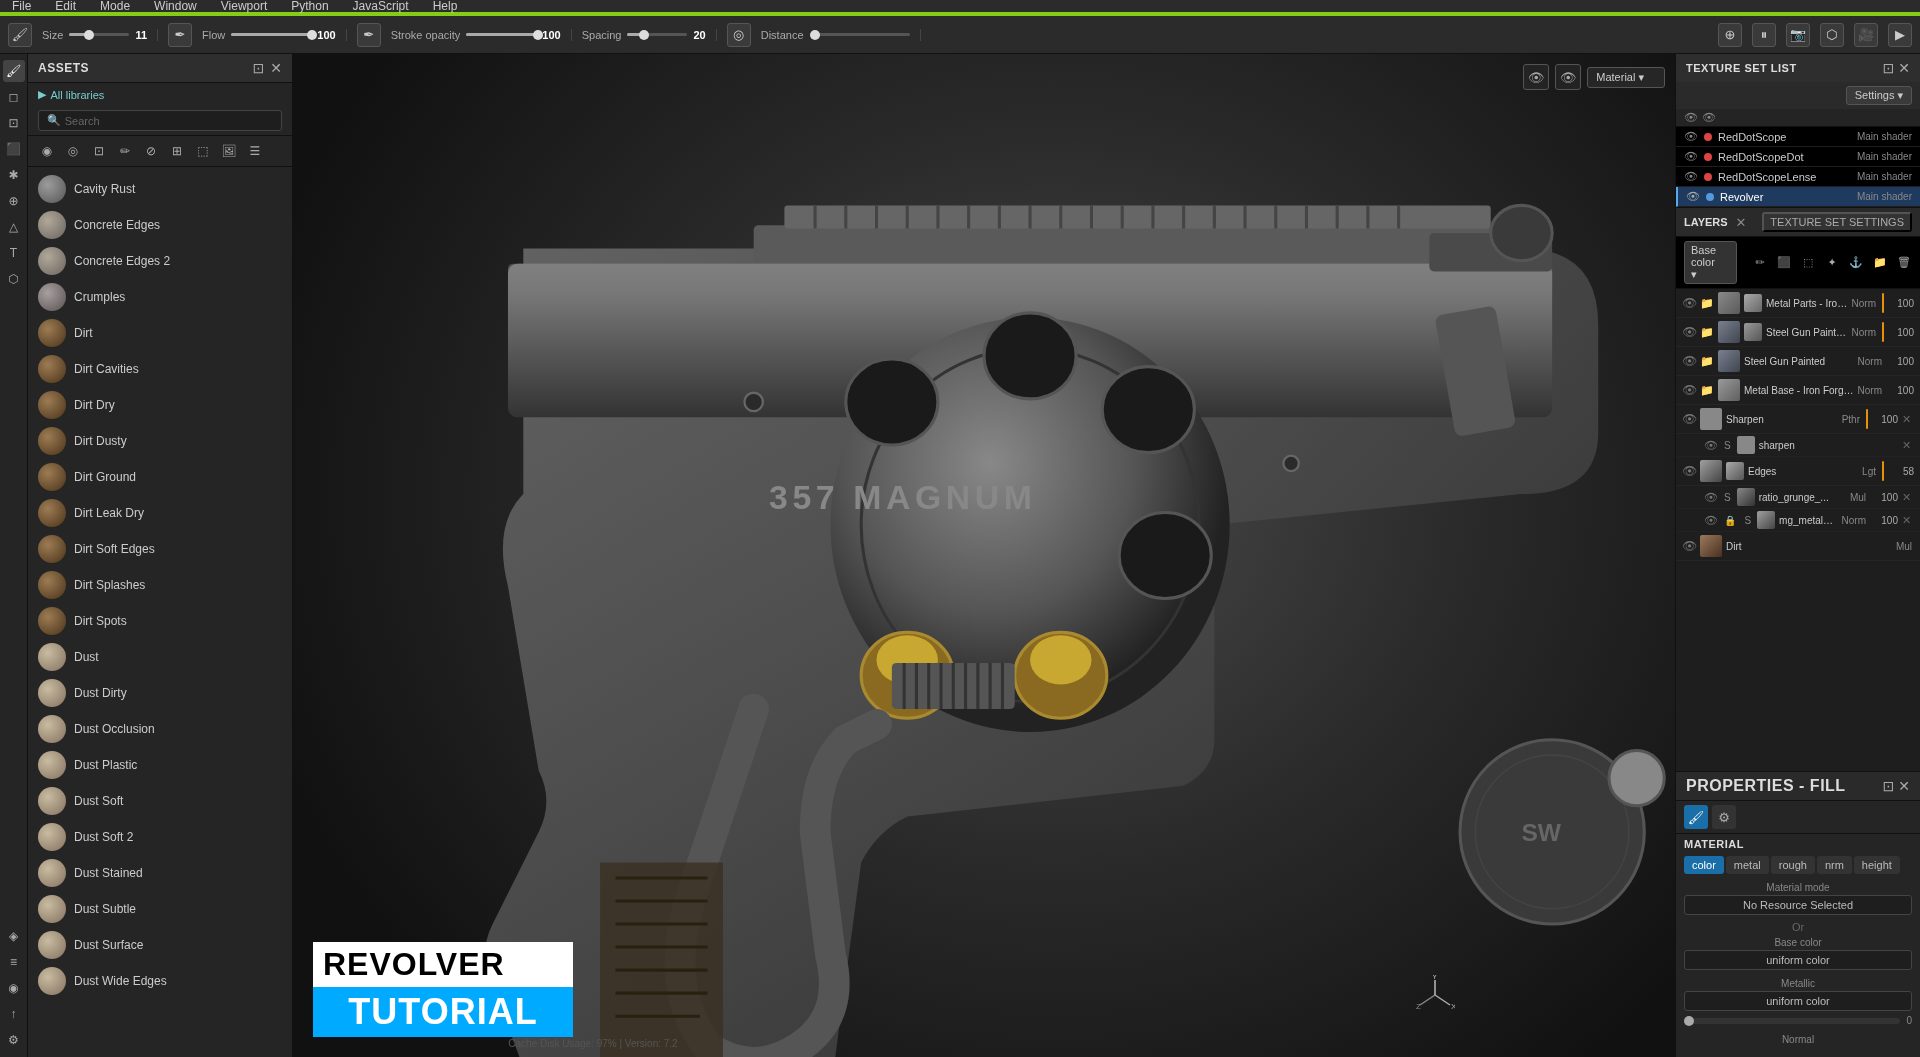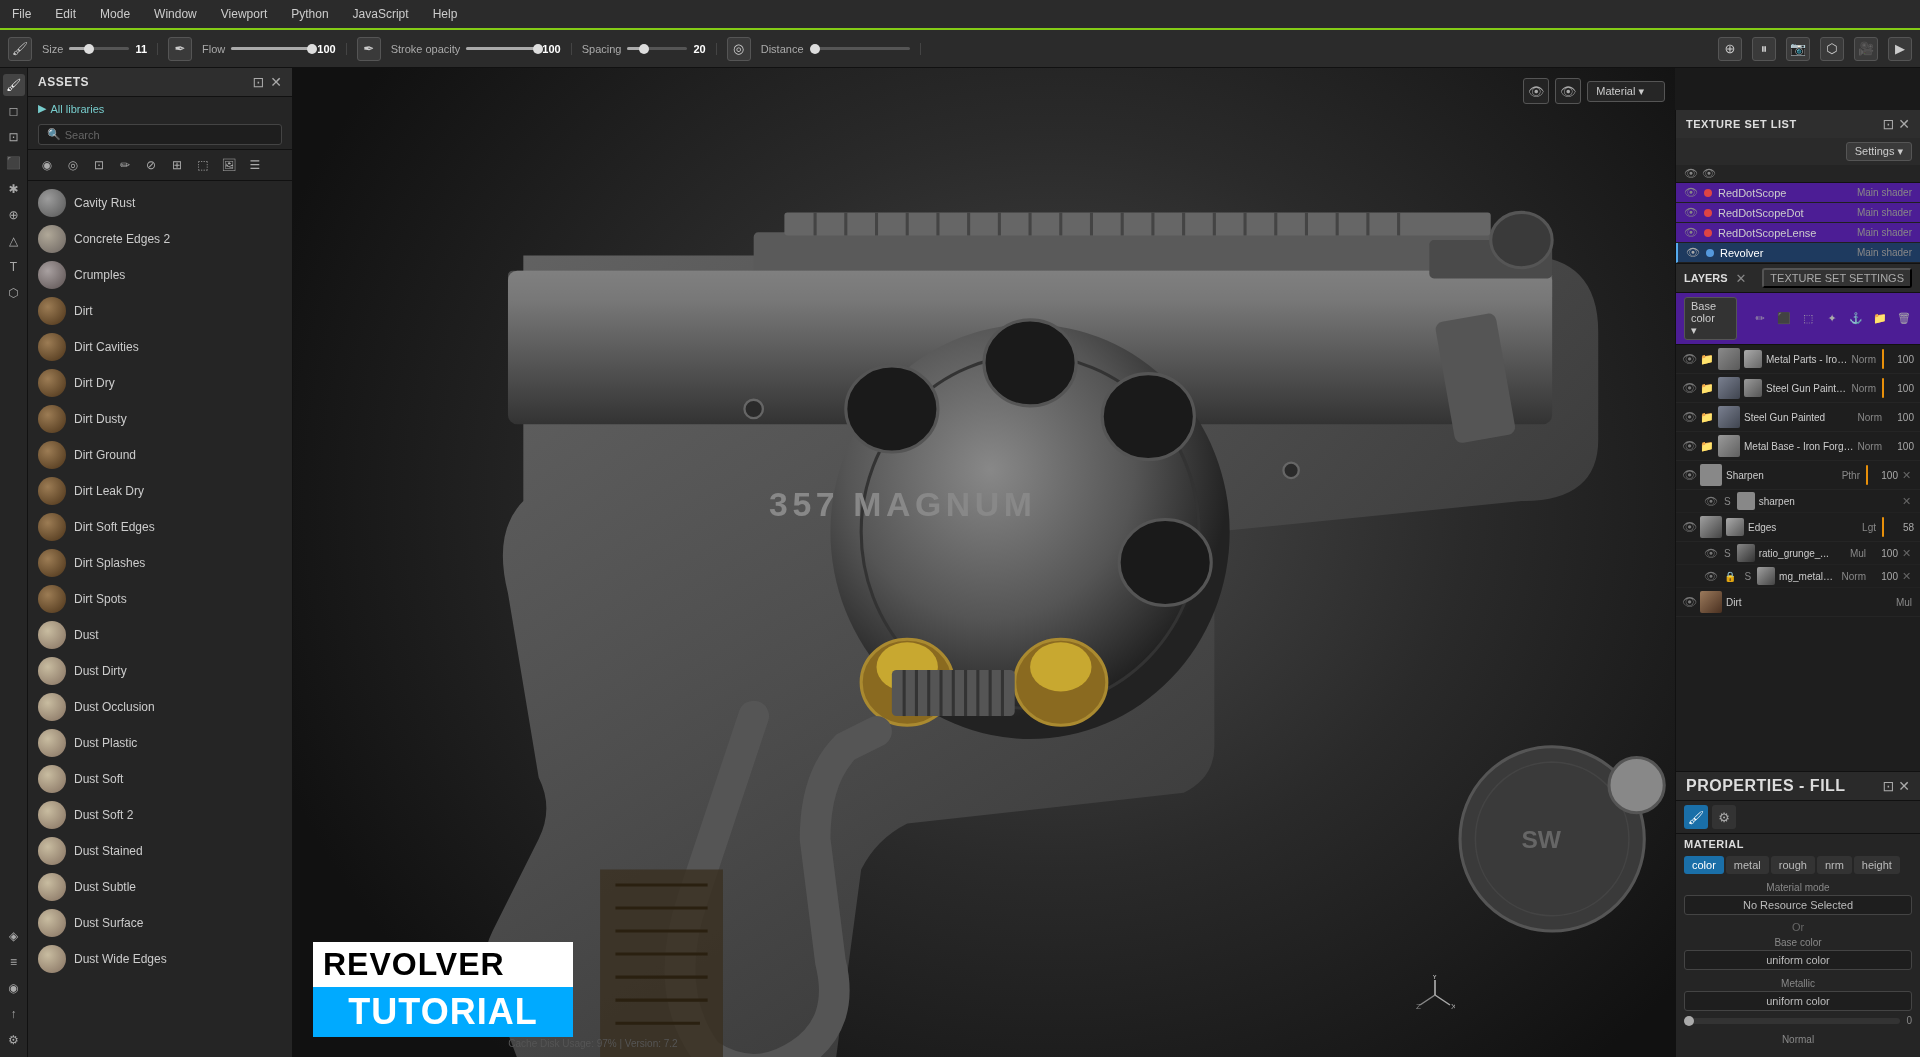--- a/index.html
+++ b/index.html
@@ -10,26 +10,26 @@
       font-size: 12px;
       display: flex;
       flex-direction: column;
       width: 1920px;
       height: 1057px;
       overflow: hidden;
     }
     
     #menu-bar {
       background: #2b2b2b;
-      height: 30px;
+      height: 16px;
       display: flex;
       align-items: center;
       padding: 0 8px;
       gap: 16px;
-      border-bottom: 2px solid #84cc16;
+      border-bottom: 4px solid #84cc16;
       flex-shrink: 0;
     }
     .menu-item {
       color: #ccc;
       font-size: 12px;
       cursor: pointer;
       padding: 2px 4px;
     }
 
     
@@ -325,26 +325,25 @@
       bottom: 8px;
       left: 50%;
       transform: translateX(-50%);
       color: #666;
       font-size: 11px;
     }
 
     
     #right-panel {
       width: 245px;
-      background: #4c1d95;
+      background: #000000;
       border-left: 1px solid #111;
       display: flex;
       flex-direction: column;
       flex-shrink: 0;
-      margin-top: 42px;
     }
 
     
     #texture-set-list {
       border-bottom: 1px solid #111;
       flex-shrink: 0;
     }
     #tsl-header {
       background: #2e2e2e;
       padding: 6px 10px;
@@ -792,20 +791,24 @@
       <div class="asset-tool-btn">⊘</div>
       <div class="asset-tool-btn">⊞</div>
       <div class="asset-tool-btn">⬚</div>
       <div class="asset-tool-btn">🖼</div>
       <div class="asset-tool-btn">☰</div>
     </div>
     <div id="assets-list">
     <div class="asset-item">
           <div class="asset-icon cavity"></div>
           <span class="asset-name">Cavity Rust</span>
+        </div>
+        <div class="asset-item">
+          <div class="asset-icon concrete"></div>
+          <span class="asset-name">Concrete Edges</span>
         </div>
         <div class="asset-item">
           <div class="asset-icon concrete"></div>
           <span class="asset-name">Concrete Edges 2</span>
         </div>
         <div class="asset-item">
           <div class="asset-icon crumple"></div>
           <span class="asset-name">Crumples</span>
         </div>
         <div class="asset-item">

